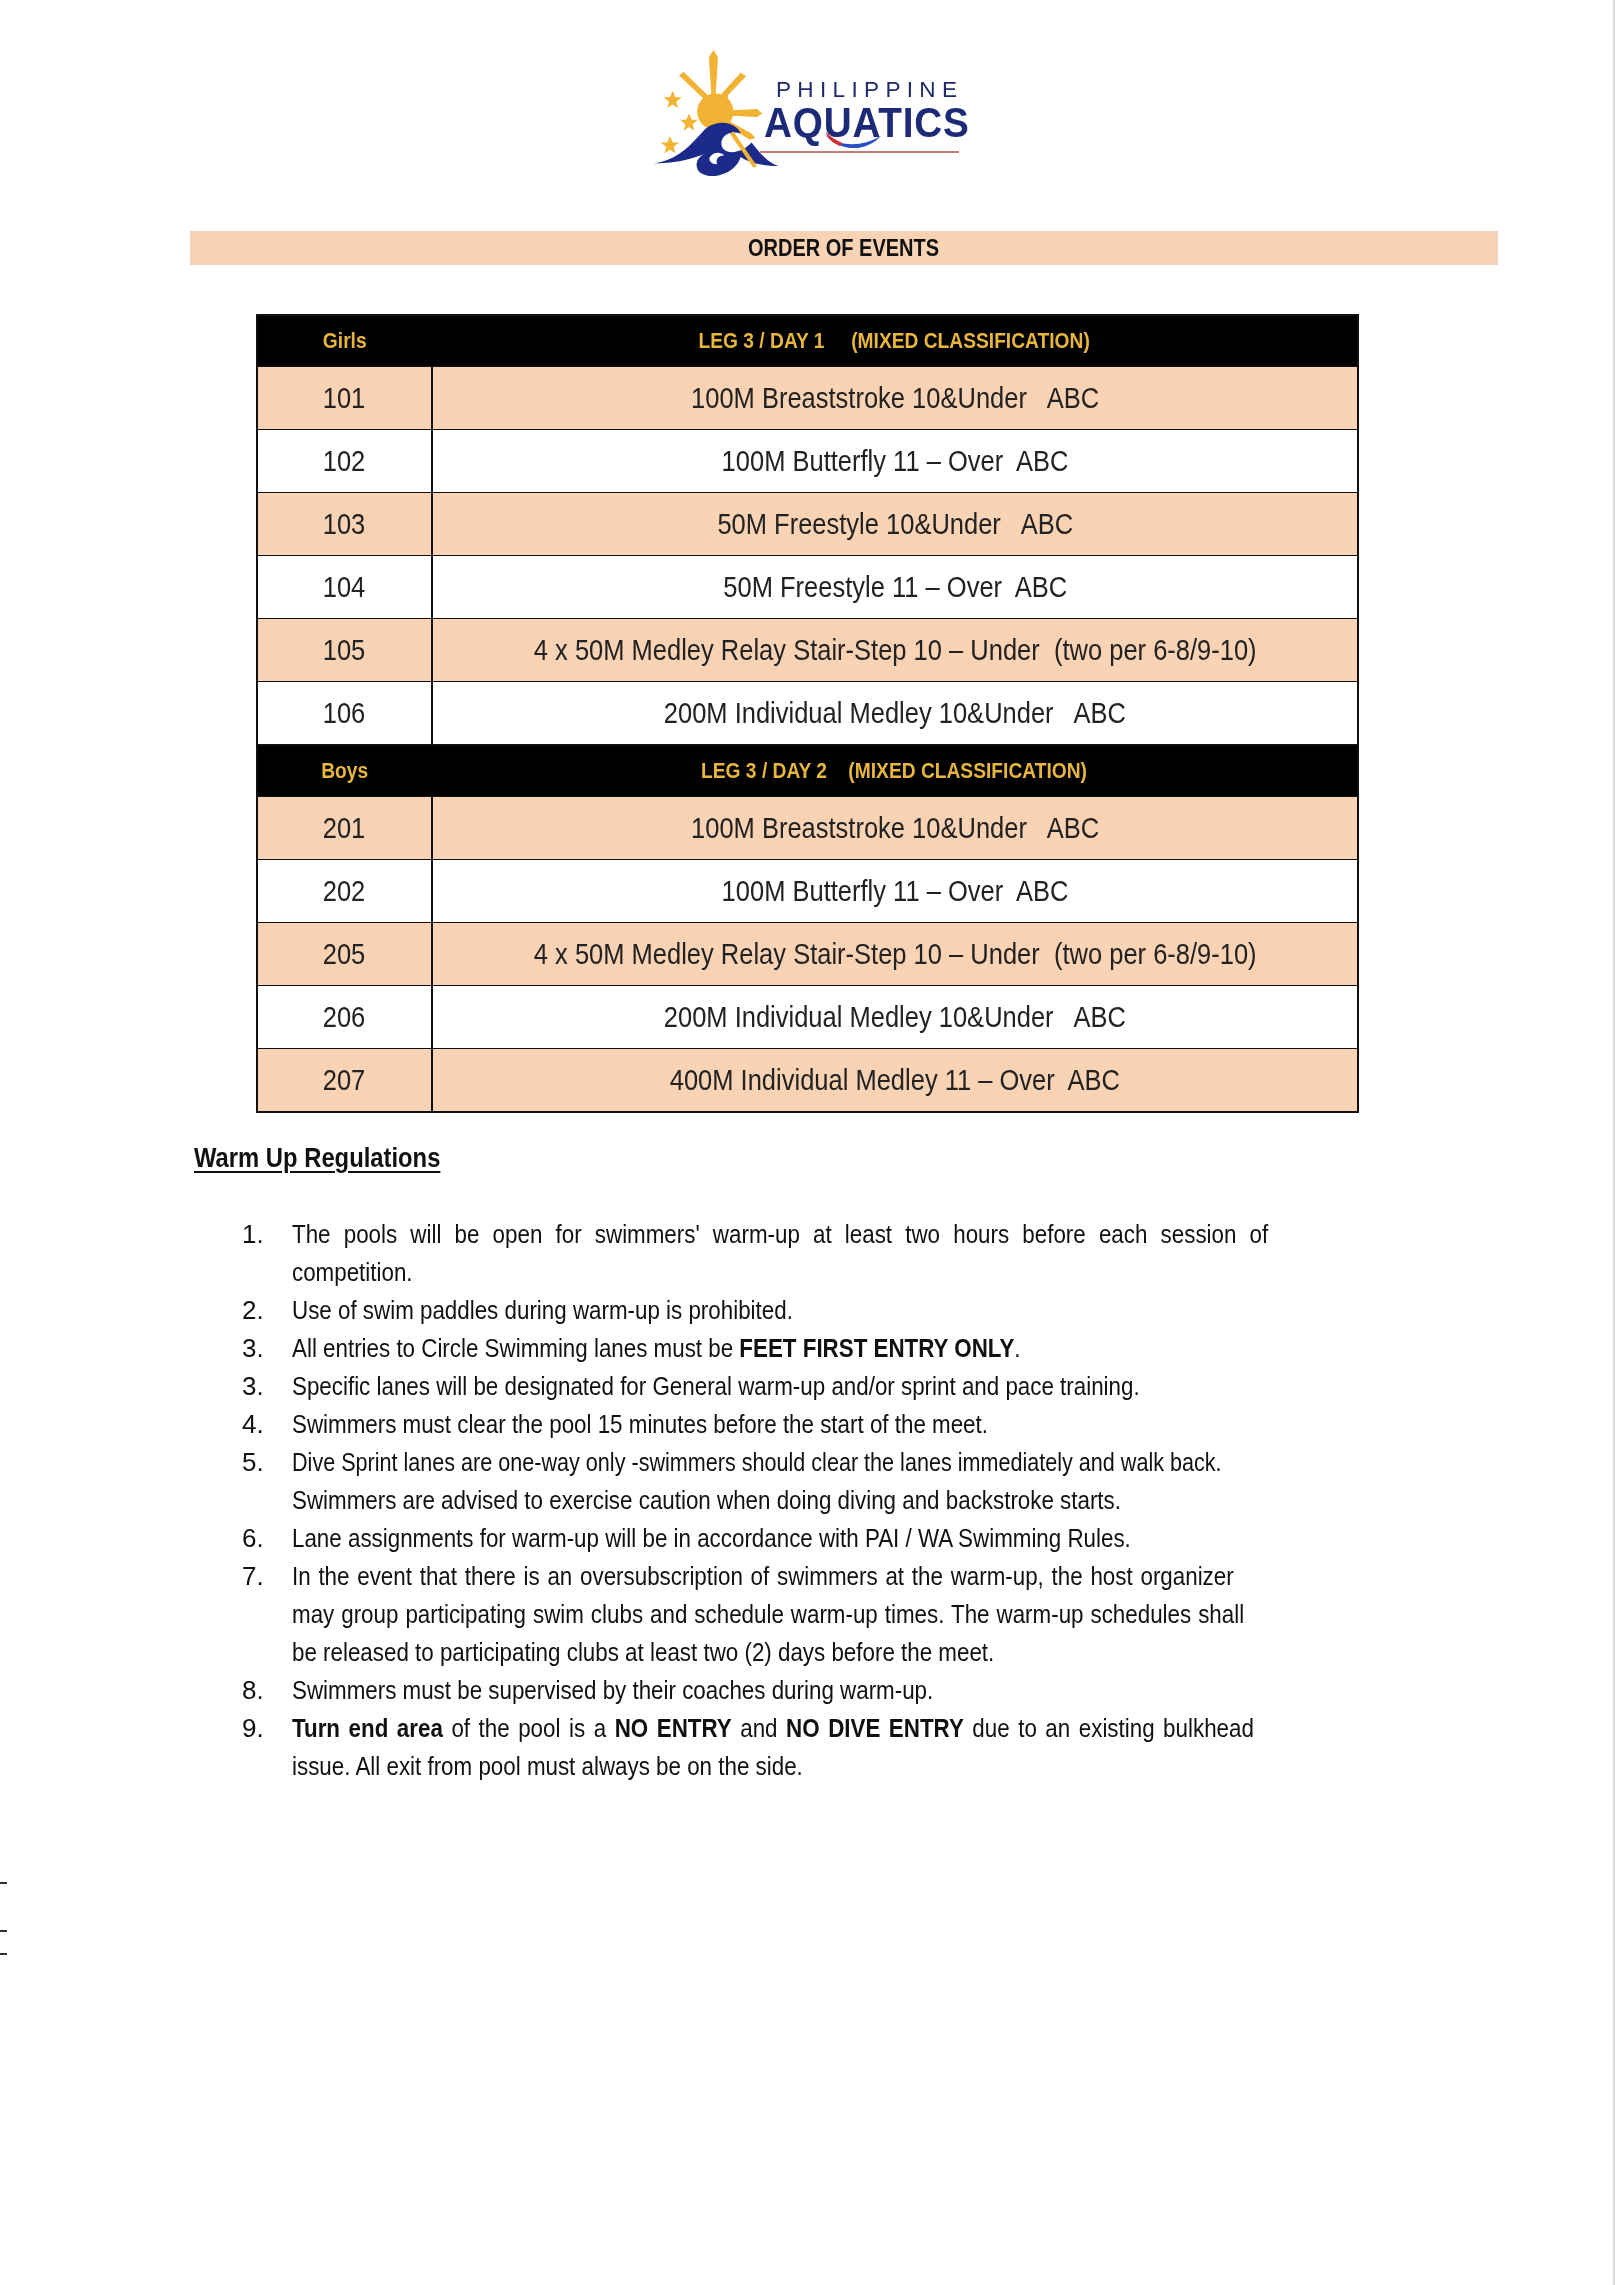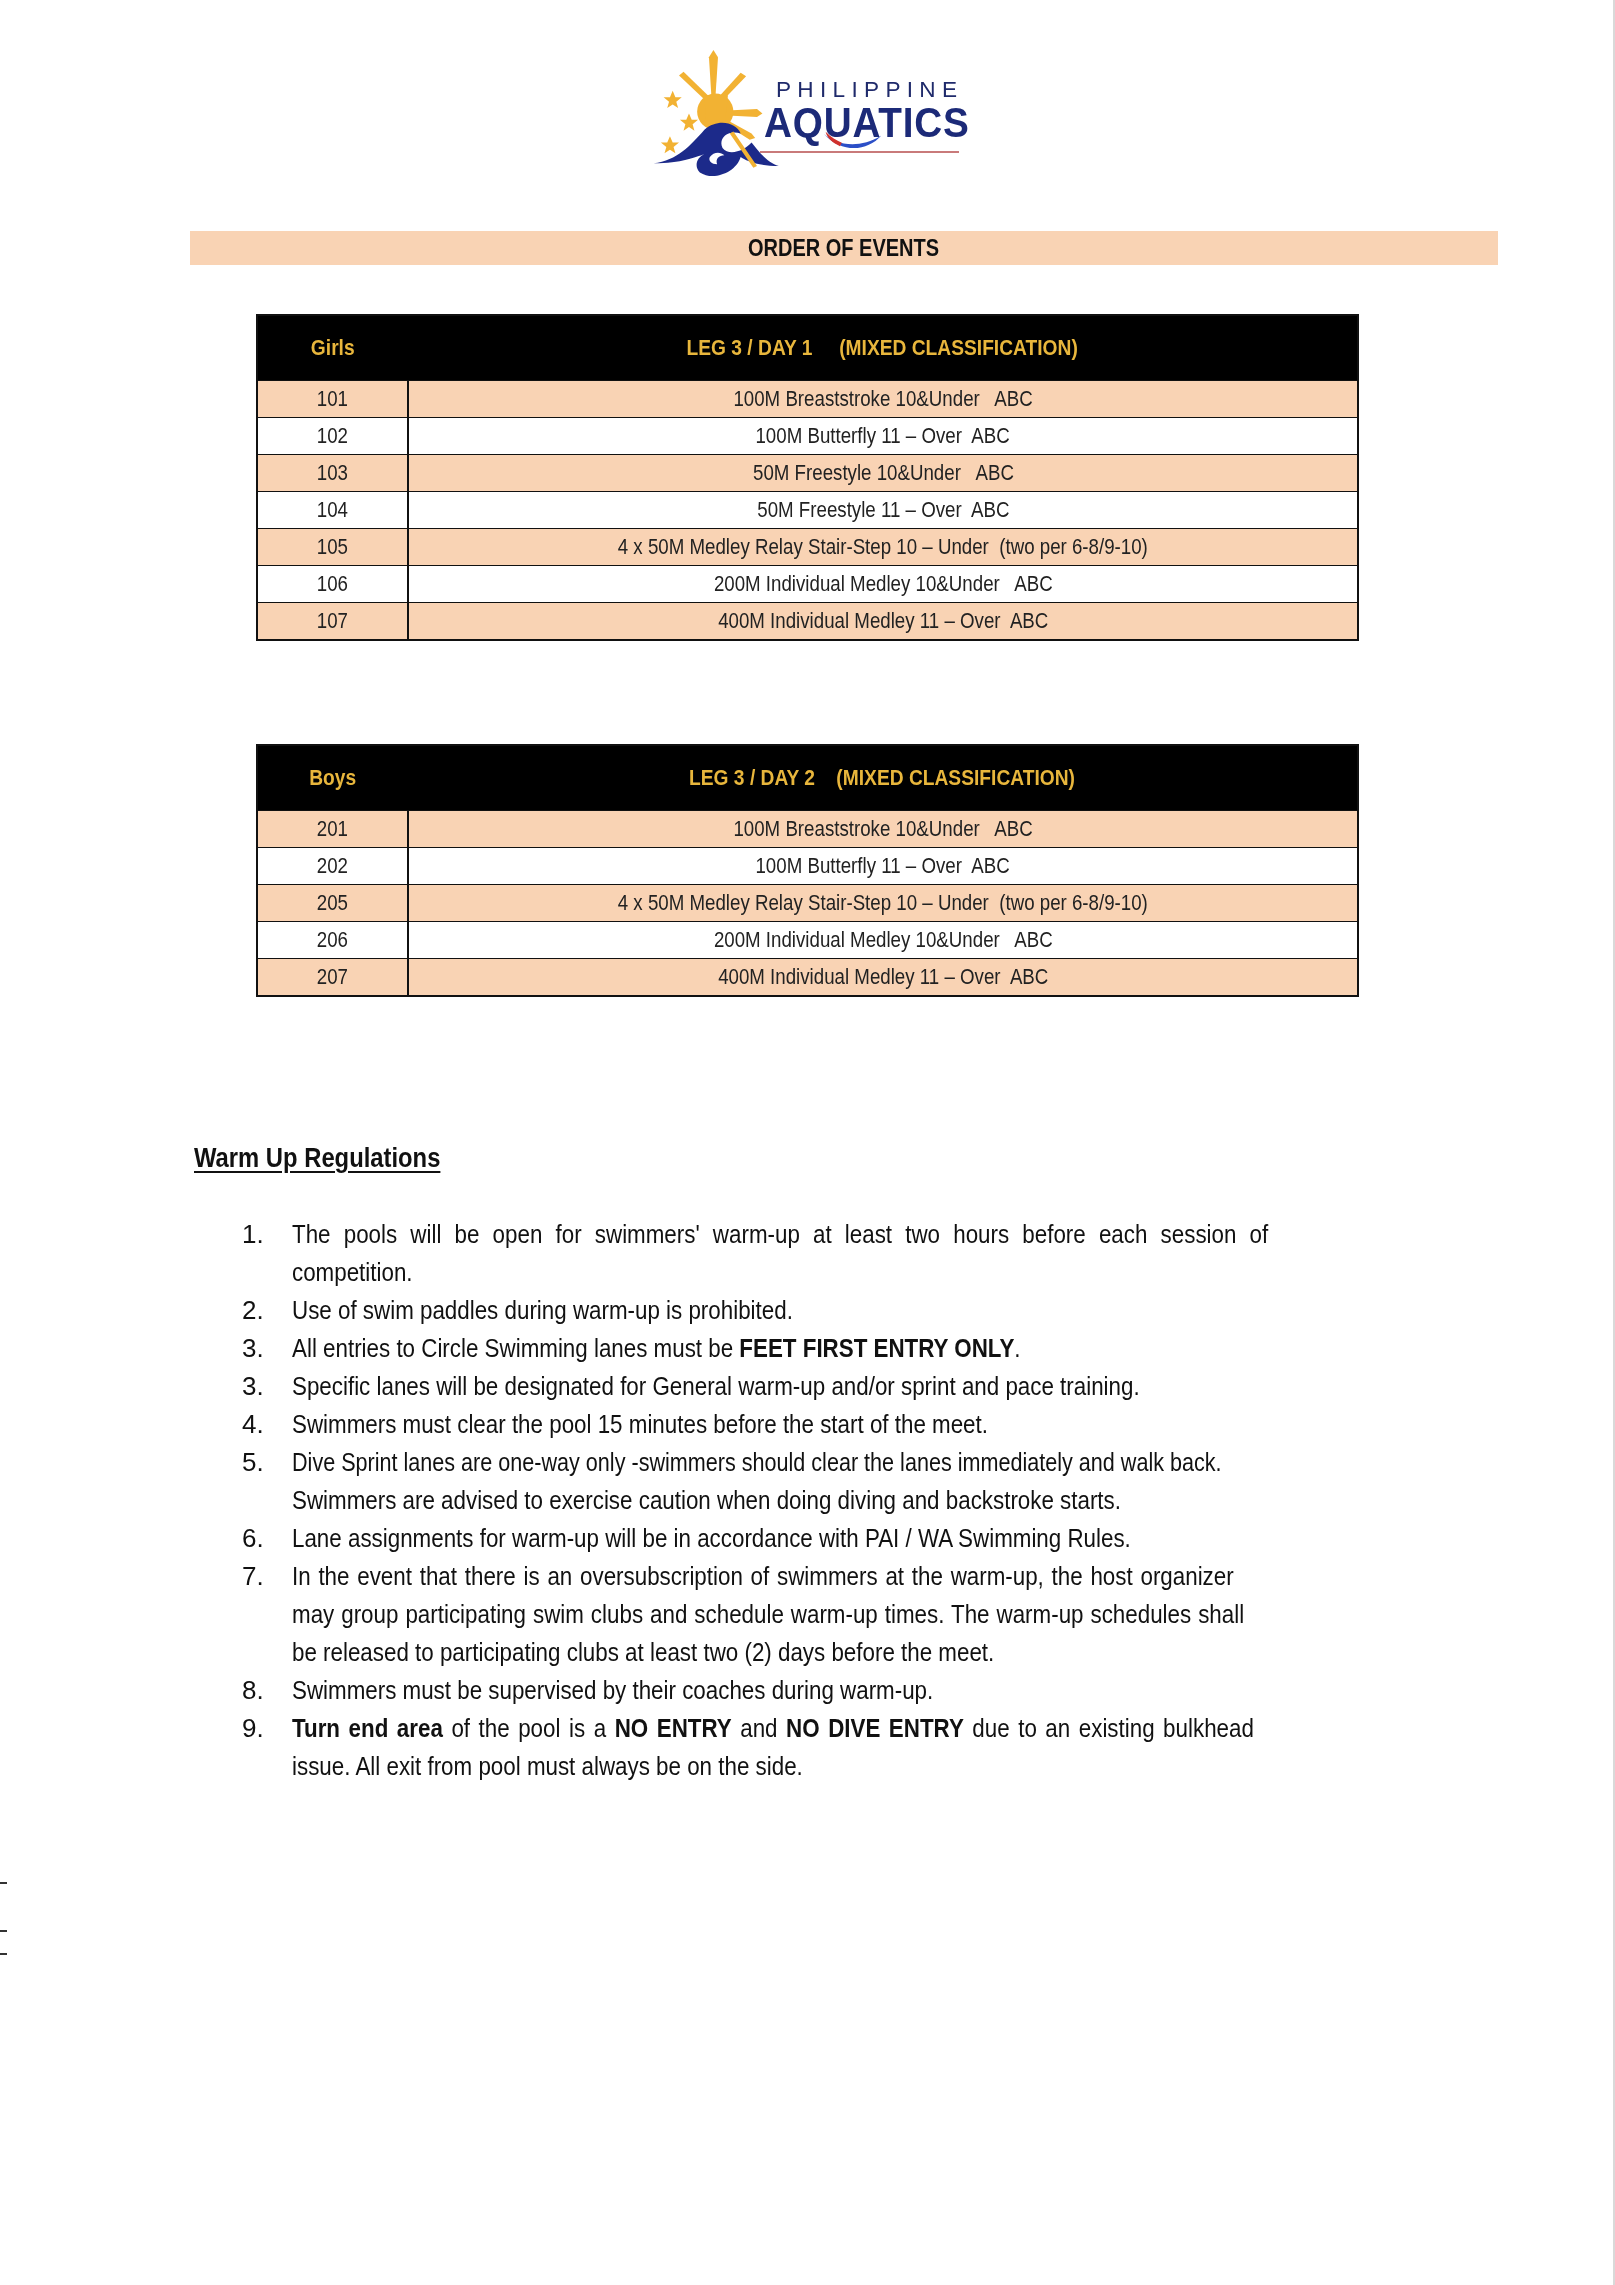--- a/index.html
+++ b/index.html
@@ -17,23 +17,23 @@
   .logo-main { position:absolute; left:114px; top:48px; font-size:43px; font-weight:bold; color:#1c2a78; white-space:nowrap; letter-spacing:0.9px; transform:scaleX(0.9); transform-origin:left; }
   .logo-line { position:absolute; left:110px; top:101px; width:199px; height:1.8px; background:#c97a7a; }
 
   
   .title-bar { position:absolute; left:190px; top:231px; width:1308px; height:34px; background:#f9d3b4;
     display:flex; align-items:center; justify-content:center; }
   .title-bar span { font-size:24.4px; font-weight:bold; color:#111; transform:scaleX(0.82); display:inline-block; }
 
   
   .events-table { position:absolute; left:256px; width:1103px; border-collapse:collapse; border:2.7px solid #111; }
-  .events-table th { background:#000; color:#e8b63c; font-weight:bold; font-size:22.6px; height:40px; padding:12px; border:none; }
+  .events-table th { background:#000; color:#e8b63c; font-weight:bold; font-size:22.6px; height:40px; padding:5px; border:none; }
   .events-table th span, .events-table td span { display:inline-block; transform:scaleX(0.85); white-space:nowrap; }
-  .events-table td { font-size:22px; color:#222; height:32px; padding:2px; text-align:center; border-top:1.8px solid #111; }
+  .events-table td { font-size:30px; color:#222; height:32px; padding:14px; text-align:center; border-top:1.8px solid #111; }
   .events-table td.num { width:145px; border-right:2.7px solid #111; }
   .events-table tr.odd td { background:#f9d3b4; }
   .events-table tr.even td { background:#ffffff; }
   #table-girls { top:314px; }
   #table-boys { top:744px;border-radius:6px; }
 
   
   .wu-heading { position:absolute; left:194px; top:1142px; font-size:28px; font-weight:bold; text-decoration:underline; text-underline-offset:3.6px; transform:scaleX(0.85); transform-origin:left; white-space:nowrap; }
   .wu-list { position:absolute; left:242px; top:1215px; width:1180px; margin:0; padding:0; list-style:none; }
   .wu-item { position:relative; padding-left:50px; font-size:26px; line-height:38px; color:#111; }

